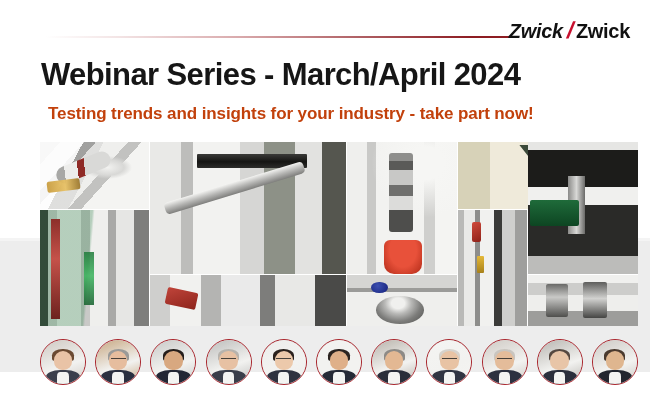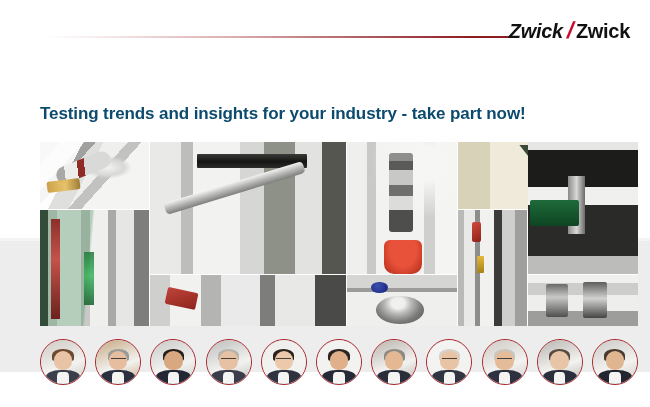--- a/index.html
+++ b/index.html
@@ -98,25 +98,25 @@
     top: 57px;
     font-size: 31px;
     font-weight: bold;
     color: #161616;
     letter-spacing: -0.6px;
     white-space: nowrap;
     line-height: 1.15;
   }
   .subtitle {
     position: absolute;
-    left: 40px;
+    left: 48px;
     top: 104px;
     font-size: 17px;
     font-weight: bold;
-    color: #0c4a6e;
+    color: #c2410c;
     letter-spacing: -0.1px;
     white-space: nowrap;
     line-height: 1.2;
   }
 
   
   .collage {
     position: absolute;
     left: 40px;
     top: 142px;
@@ -439,20 +439,21 @@
 
   <div class="header">
     <div class="header-rule"></div>
     <div class="logo">
       <span class="logo-zwick">Zwick</span>
       <span class="logo-slash">/</span>
       <span class="logo-roell">Zwick</span>
     </div>
   </div>
 
+  <div class="title">Webinar Series - March/April 2024</div>
   <div class="subtitle">Testing trends and insights for your industry - take part now!</div>
 
   <div class="collage">
     <div class="tile t-robot" style="grid-column:1; grid-row:1;"></div>
     <div class="gut" style="grid-column:2; grid-row:1/6;"></div>
     <div class="tile t-press" style="grid-column:3; grid-row:1/4;"></div>
     <div class="gut" style="grid-column:4; grid-row:1/6;"></div>
     <div class="tile t-extenso" style="grid-column:5; grid-row:1/4;"></div>
     <div class="gut" style="grid-column:6; grid-row:1/6;"></div>
     <div class="tile t-side" style="grid-column:7; grid-row:1;"></div>

